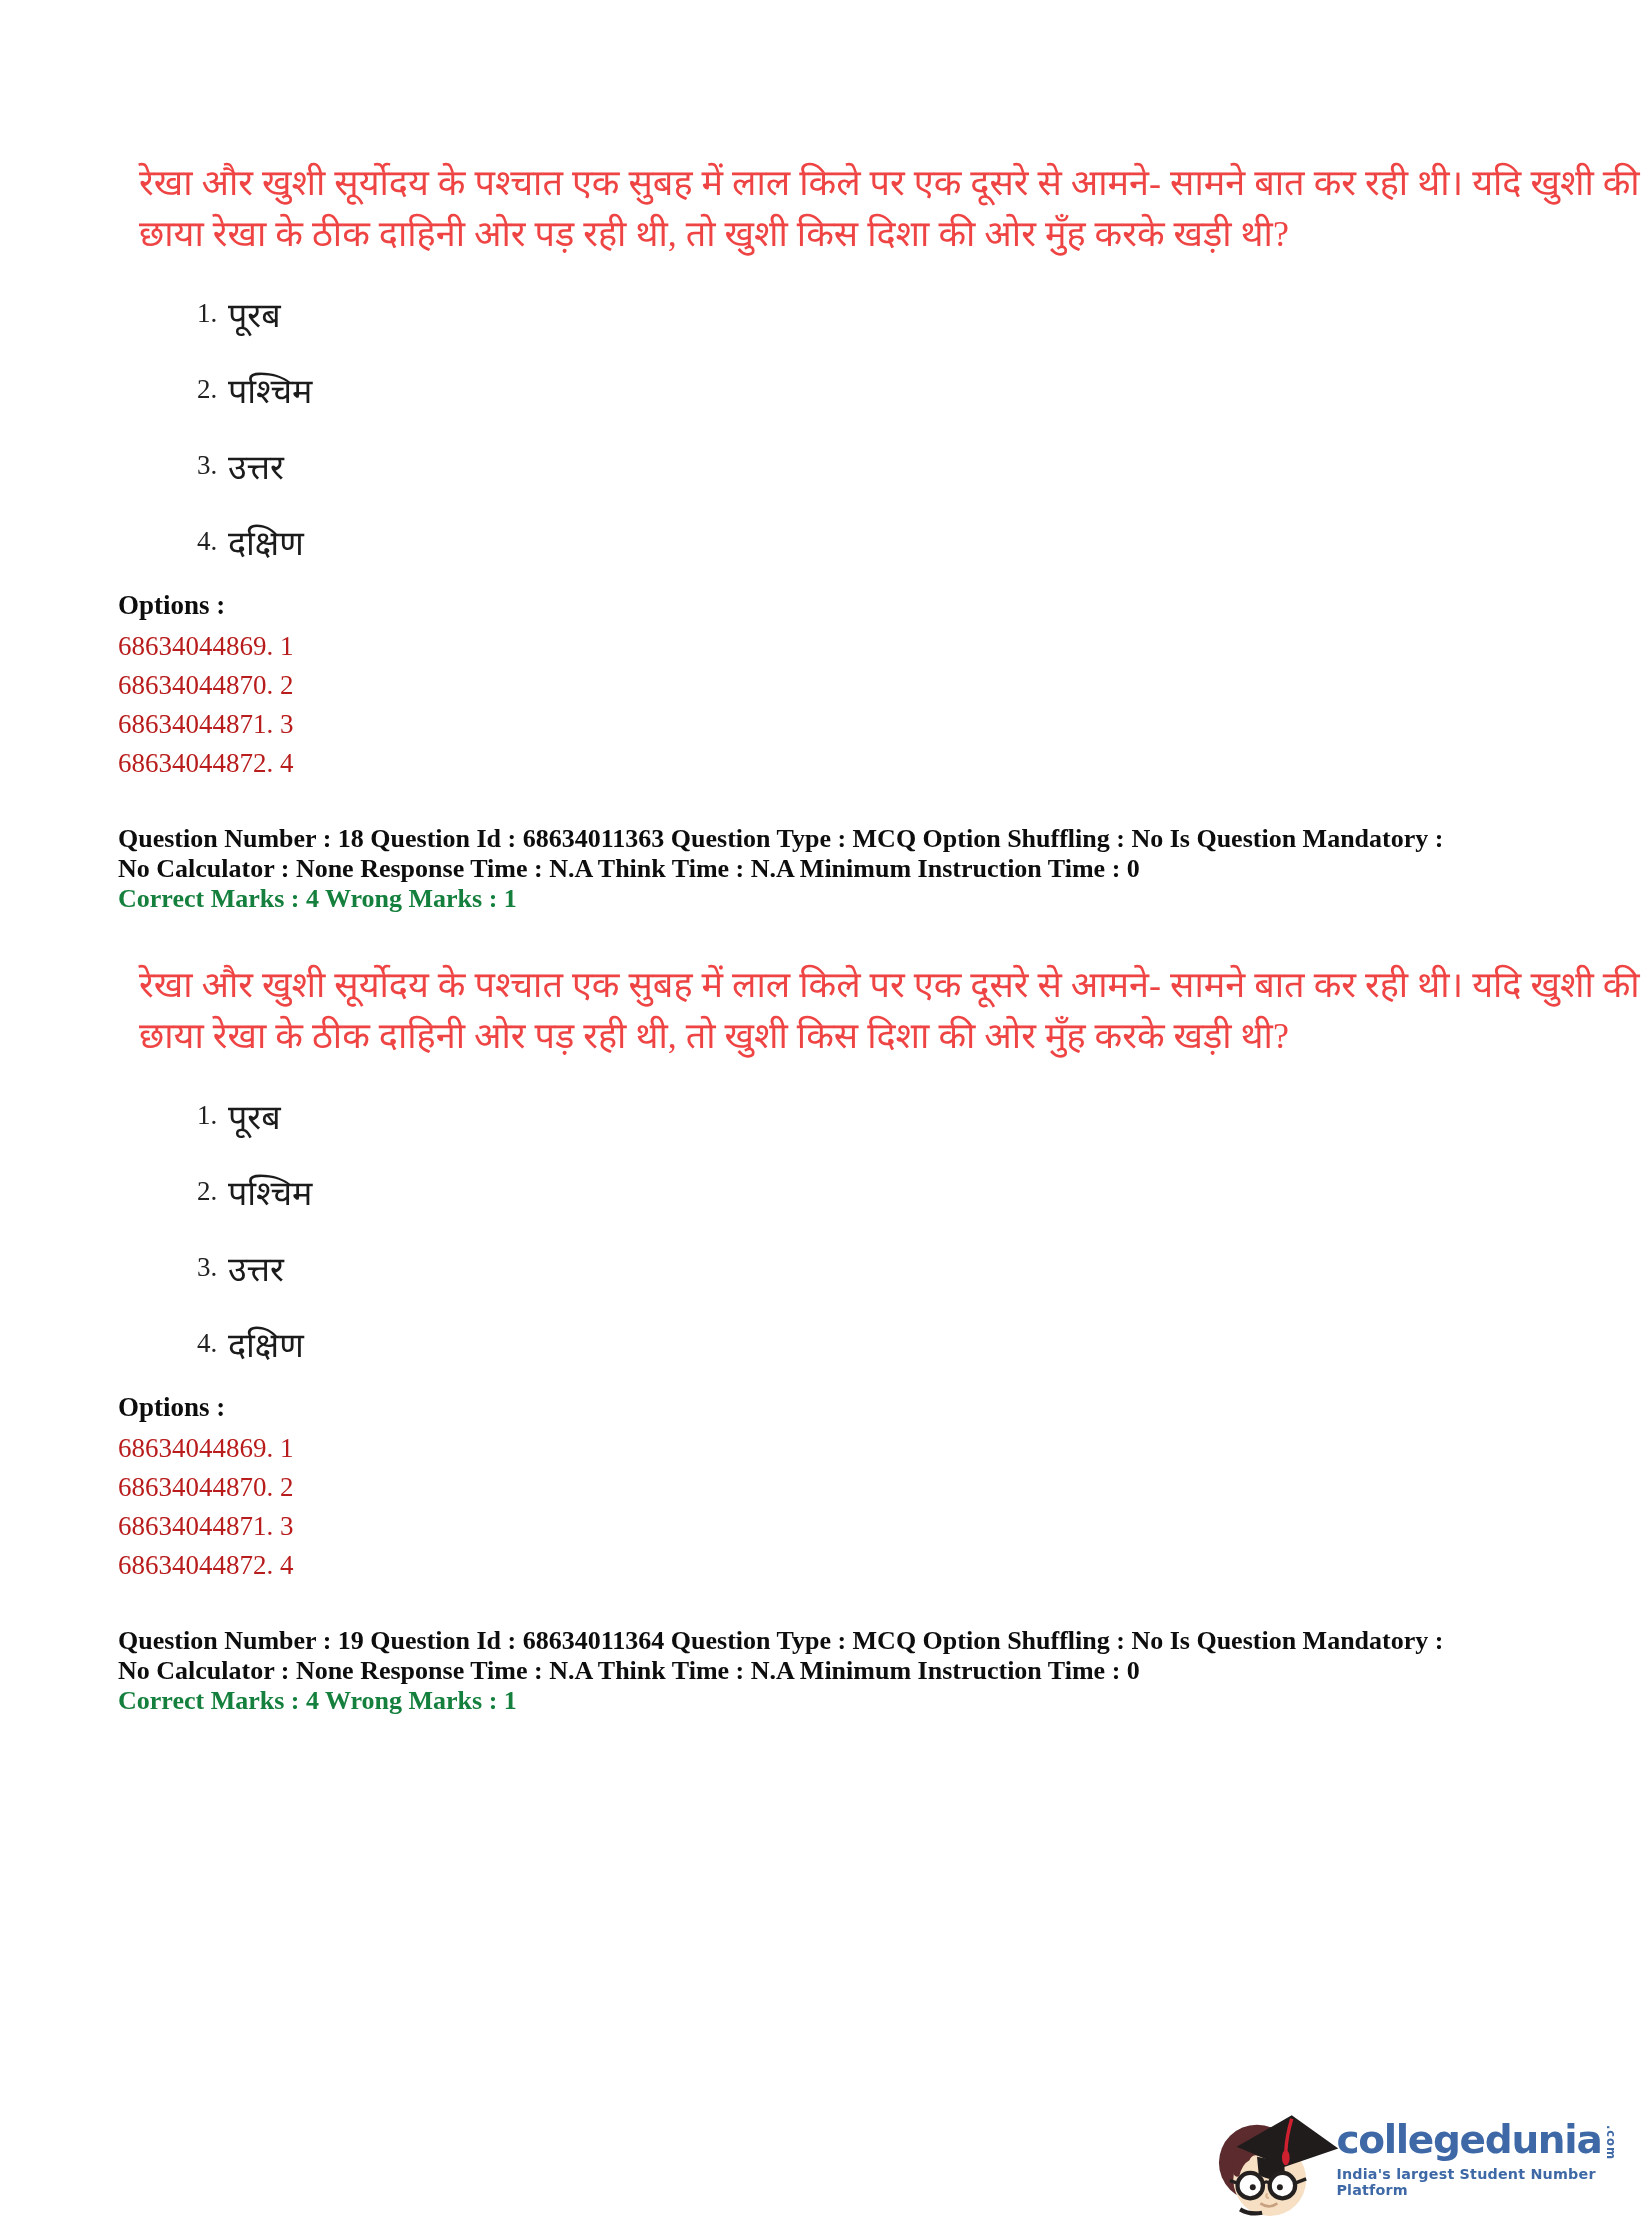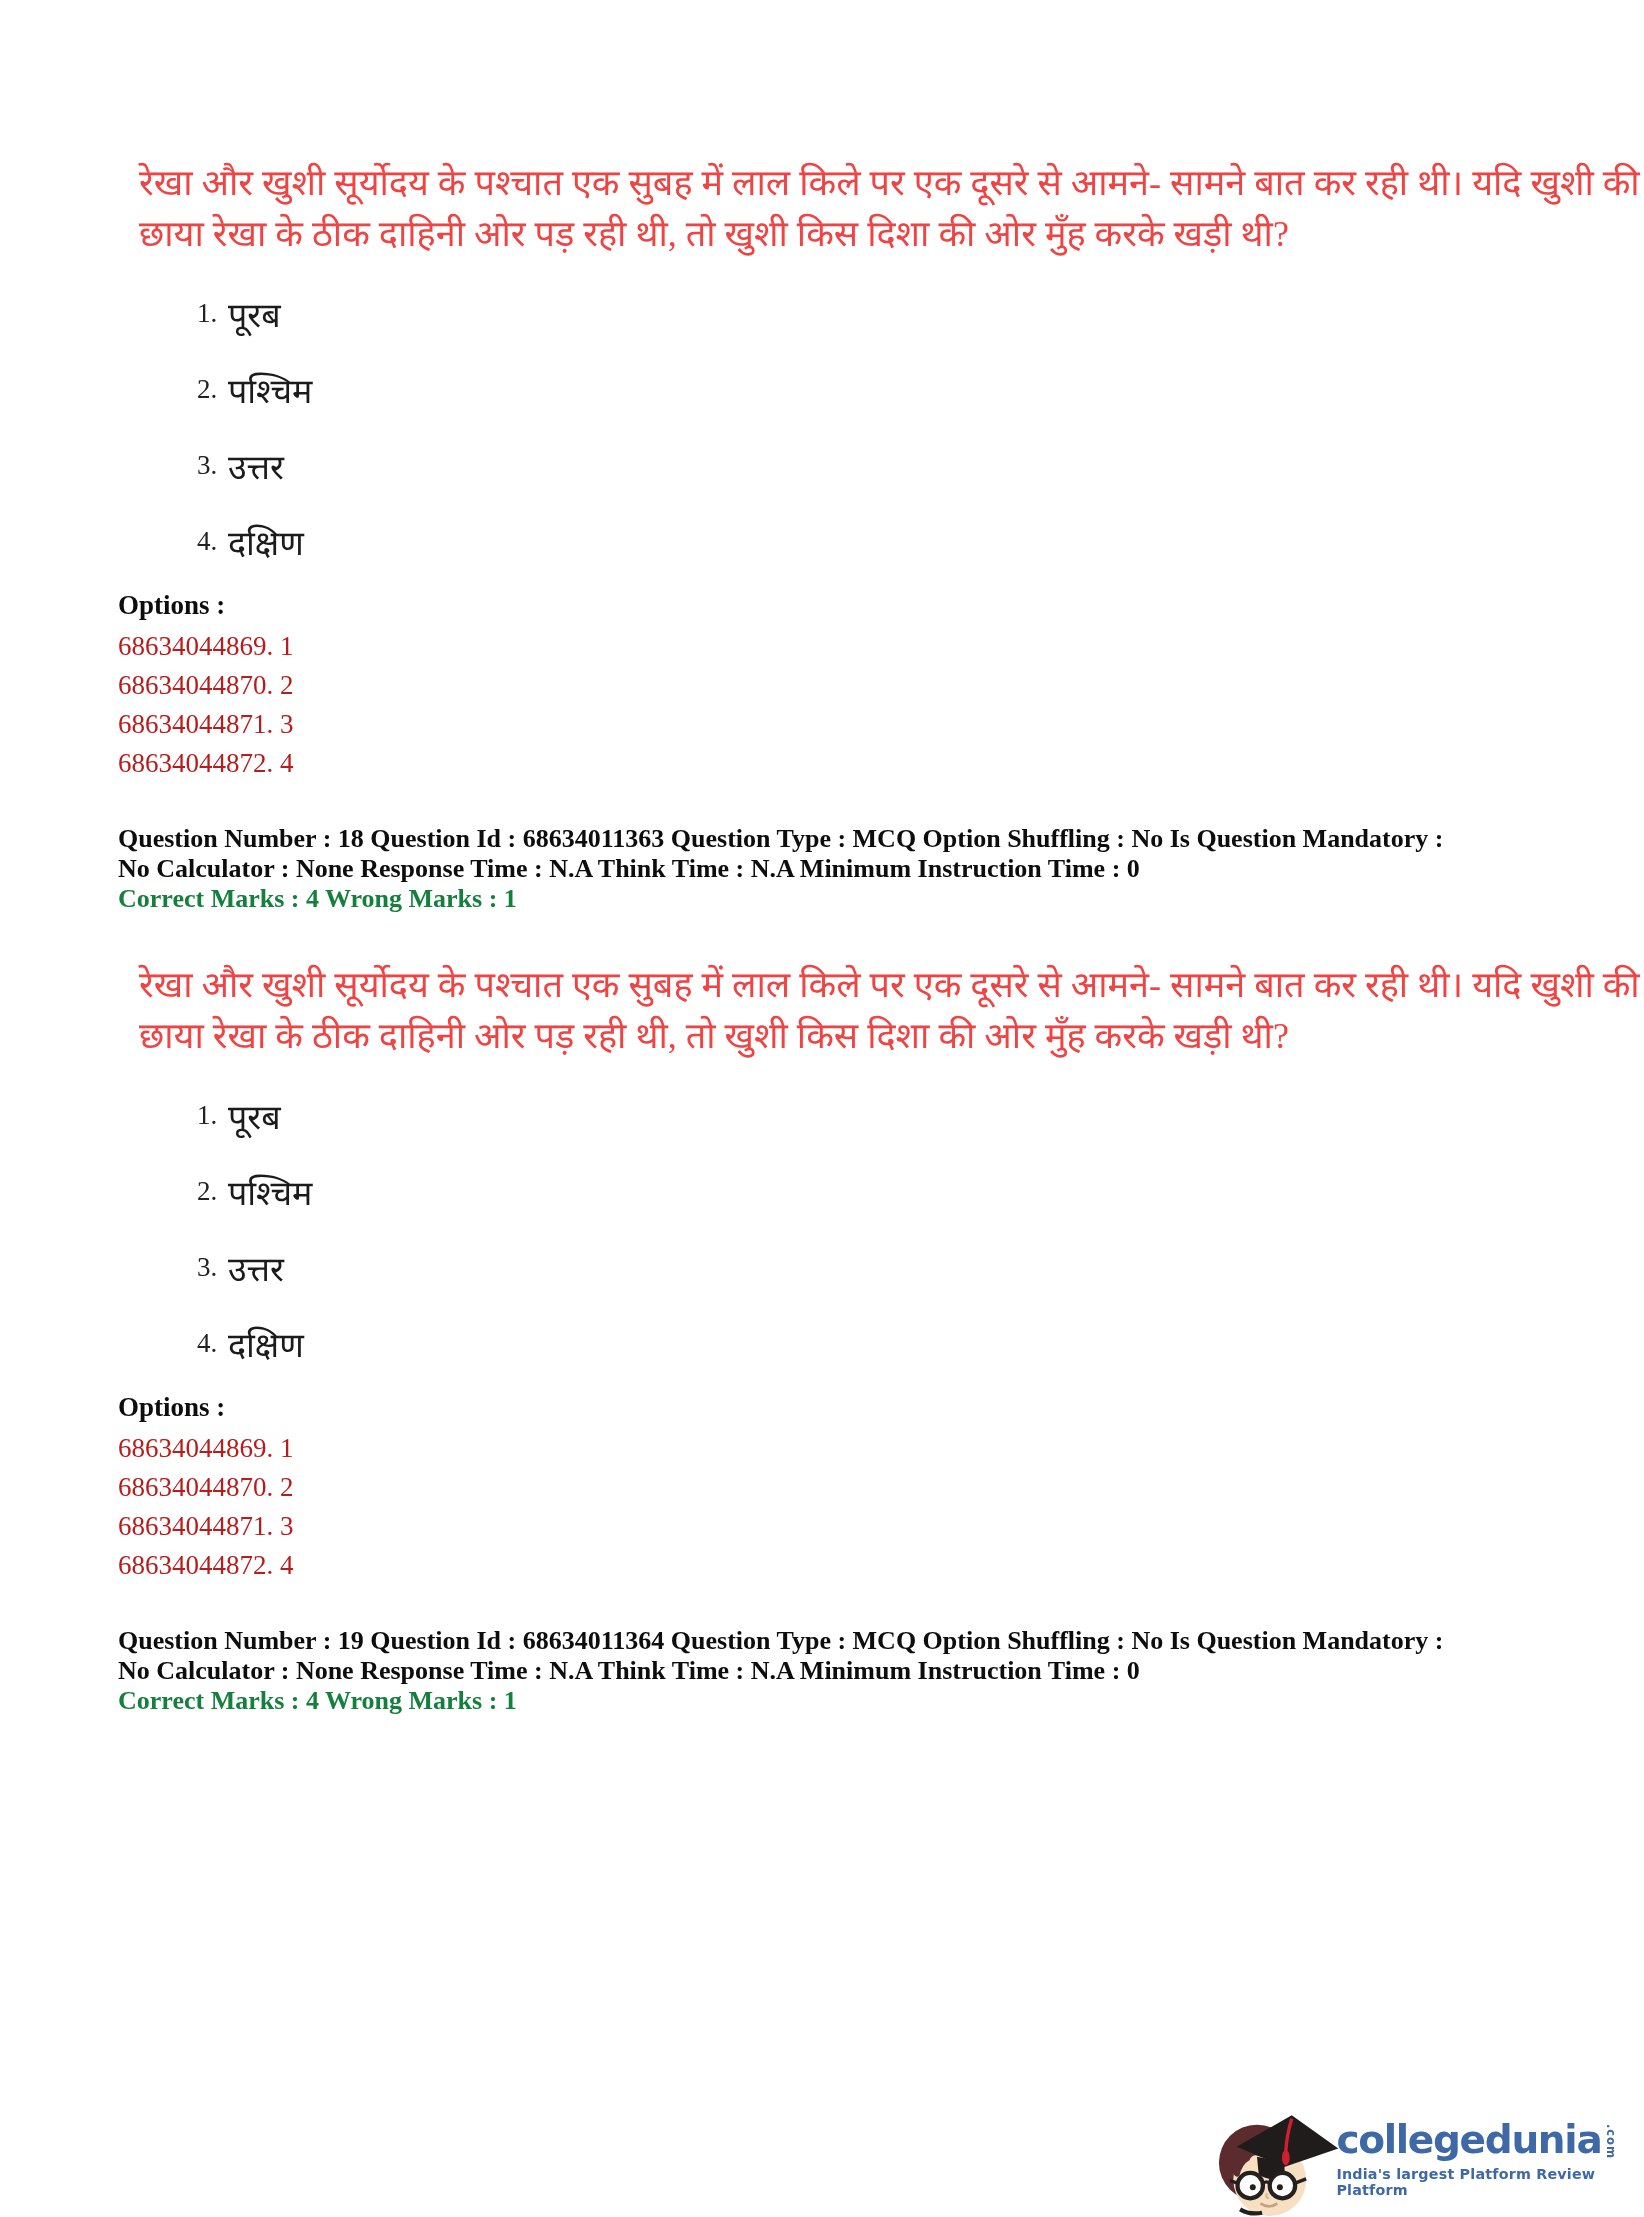--- a/index.html
+++ b/index.html
@@ -49,21 +49,21 @@
   }
 
   
   .logo {
     position:absolute; left:1213px; top:2106px;
     width:432px; height:111px;
     display:flex; align-items:flex-start;
   }
   .mascot { width:127px; height:111px; flex:0 0 auto; }
   .logo-text { margin-left:-3.6px; padding-top:12.5px; }
-  .brand-row { display:flex; align-items:flex-start; }
+  .brand-row { display:flex; align-items:flex-end; }
   .brand {
     font-family:"DejaVu Sans", sans-serif;
     font-weight:700; font-size:39px; line-height:41px;
     letter-spacing:-1.3px; color:#3e69a6;
   }
   .domain {
     writing-mode:vertical-rl;
     font-family:"DejaVu Sans", sans-serif;
     font-weight:700; font-size:11.6px; letter-spacing:0.9px;
     color:#3e69a6; margin-left:2.7px; margin-top:5.4px;
@@ -183,16 +183,16 @@
     <path d="M64,100 Q61,105 66,106" stroke="#d9b48d" stroke-width="2.5" fill="none"></path>
     <path d="M56,112 Q66,119 76,112" stroke="#c8a181" stroke-width="3" fill="none"></path>
 
     <path d="M32,119 Q44,126 58,123" stroke="#23201f" stroke-width="5" fill="none"></path>
   </svg>
   <div class="logo-text">
     <div class="brand-row">
       <span class="brand">collegedunia</span>
       <span class="domain">.com</span>
     </div>
-    <div class="tagline">India's largest Platform Review Platform</div>
+    <div class="tagline">India's largest Student Number Platform</div>
   </div>
 </div>
 
 
 </body></html>

